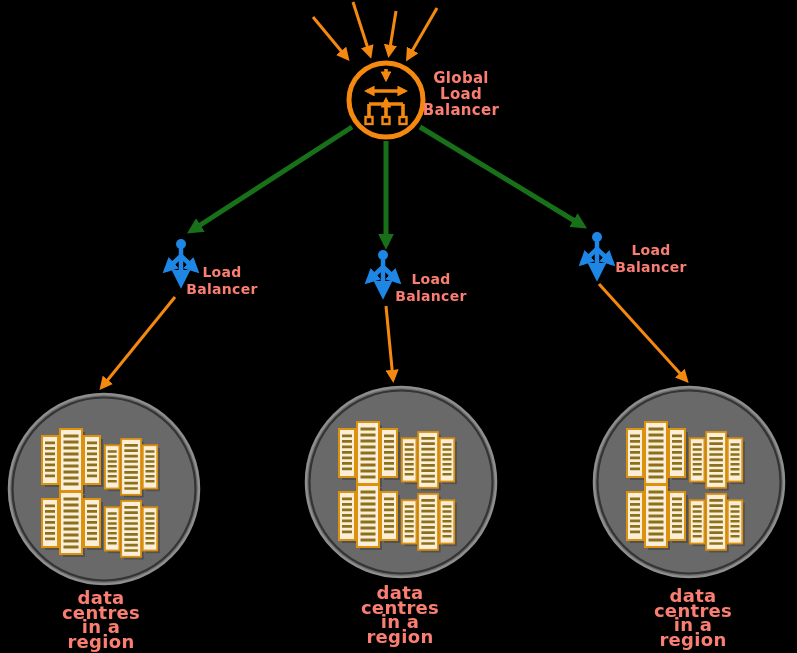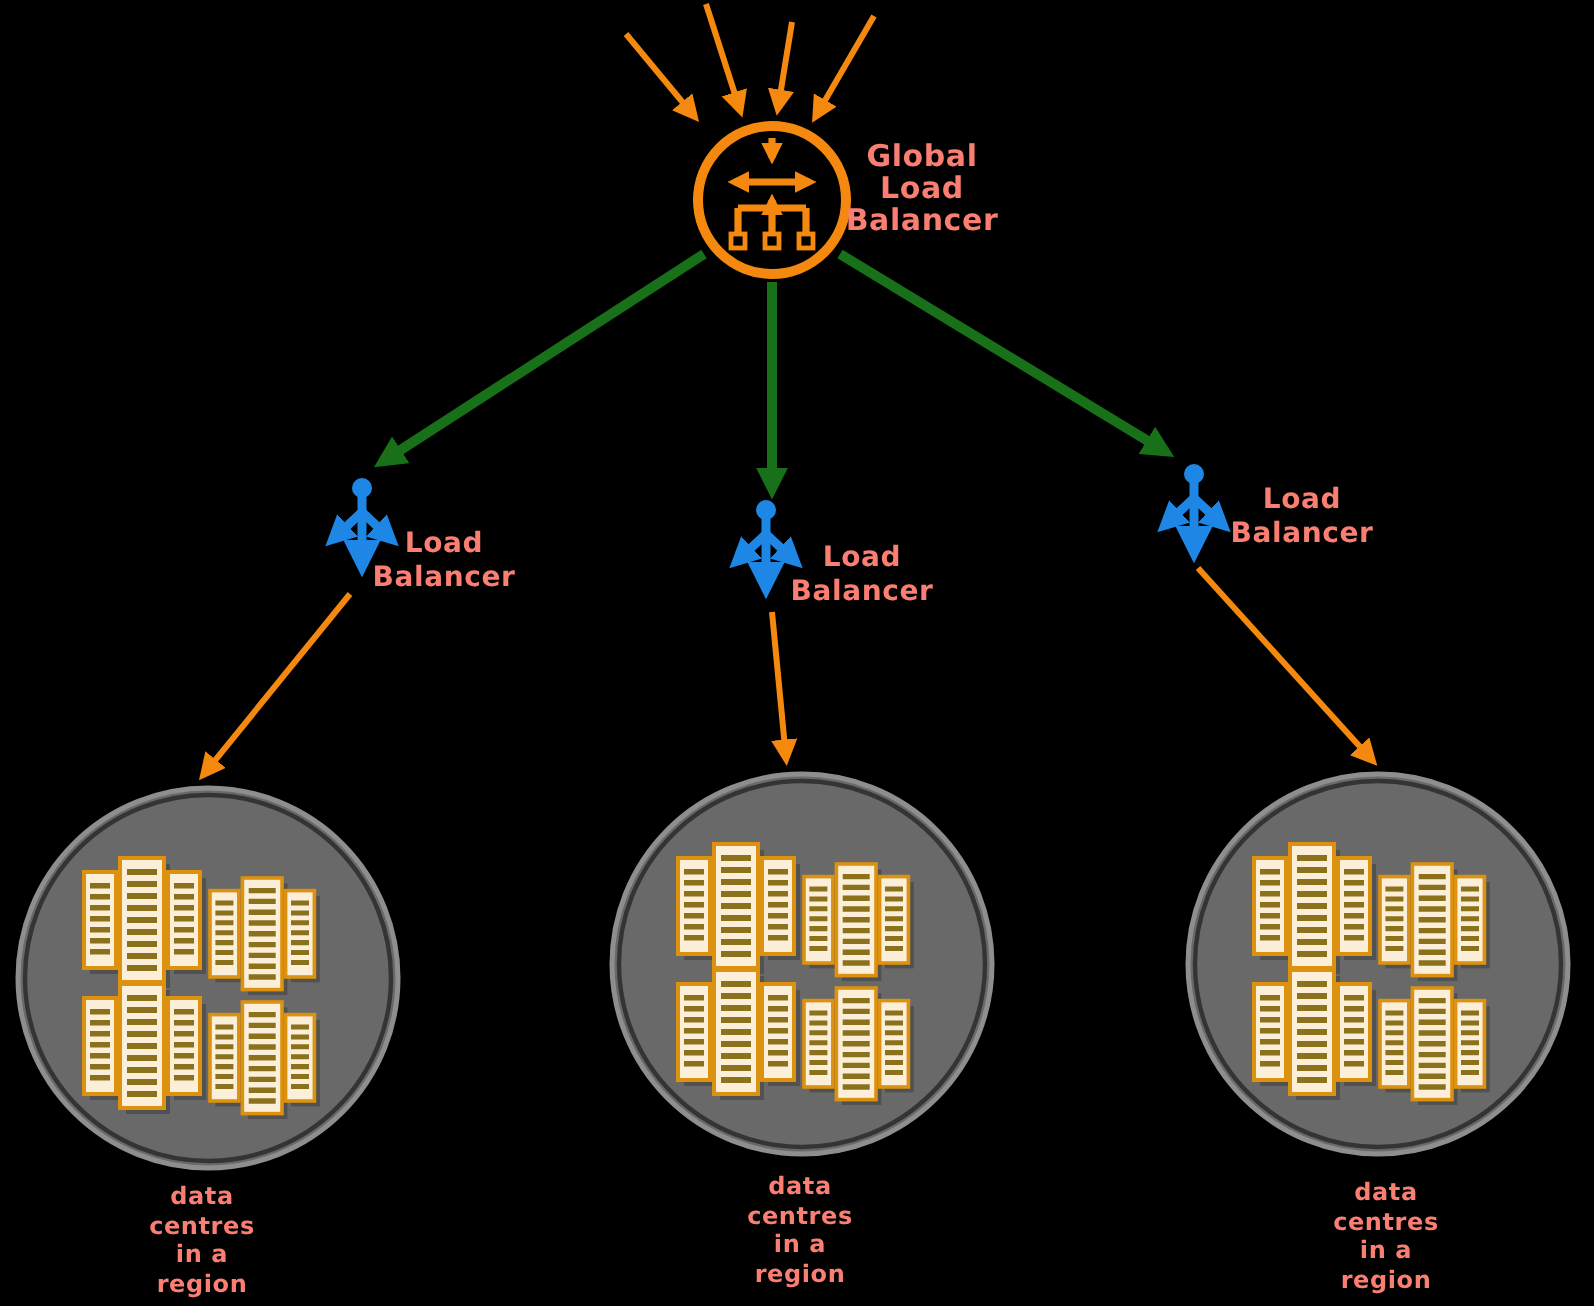--- a/index.html
+++ b/index.html
@@ -33,21 +33,21 @@
     font-weight:700;
     text-align:center;
     white-space:pre-line;
     letter-spacing:.3px;
   }
   .glb{left:461px;top:70px;font-size:15px;line-height:16px;}
   .lb{font-size:14px;line-height:16.5px;}
   .lb1{left:222px;top:264px;}
   .lb2{left:431px;top:271px;}
   .lb3{left:651px;top:242px;}
-  .rg{font-size:12px;line-height:14.6px;}
+  .rg{font-size:18px;line-height:14.6px;}
   .rg1{left:101px;top:591px;}
   .rg2{left:400px;top:586px;}
   .rg3{left:693px;top:589px;}
 </style>
 </head>
 <body>
 
 <div class="stage">
 
   <svg width="797" height="653" viewBox="0 0 797 653">

